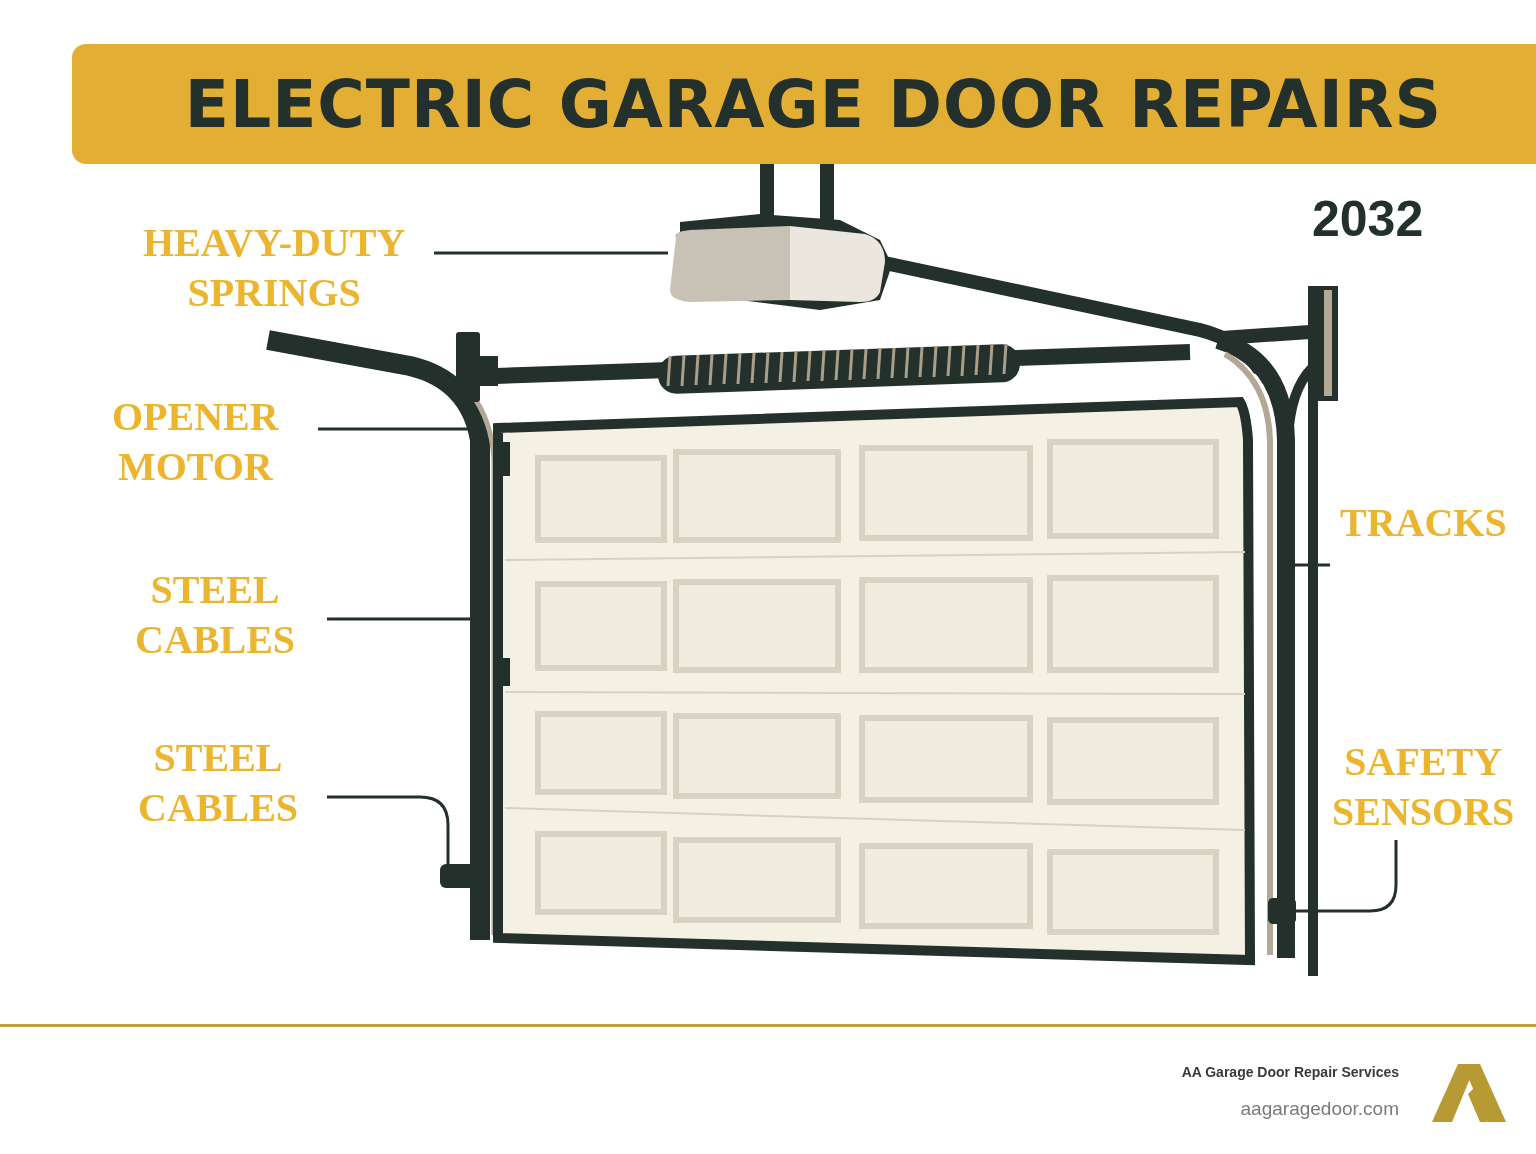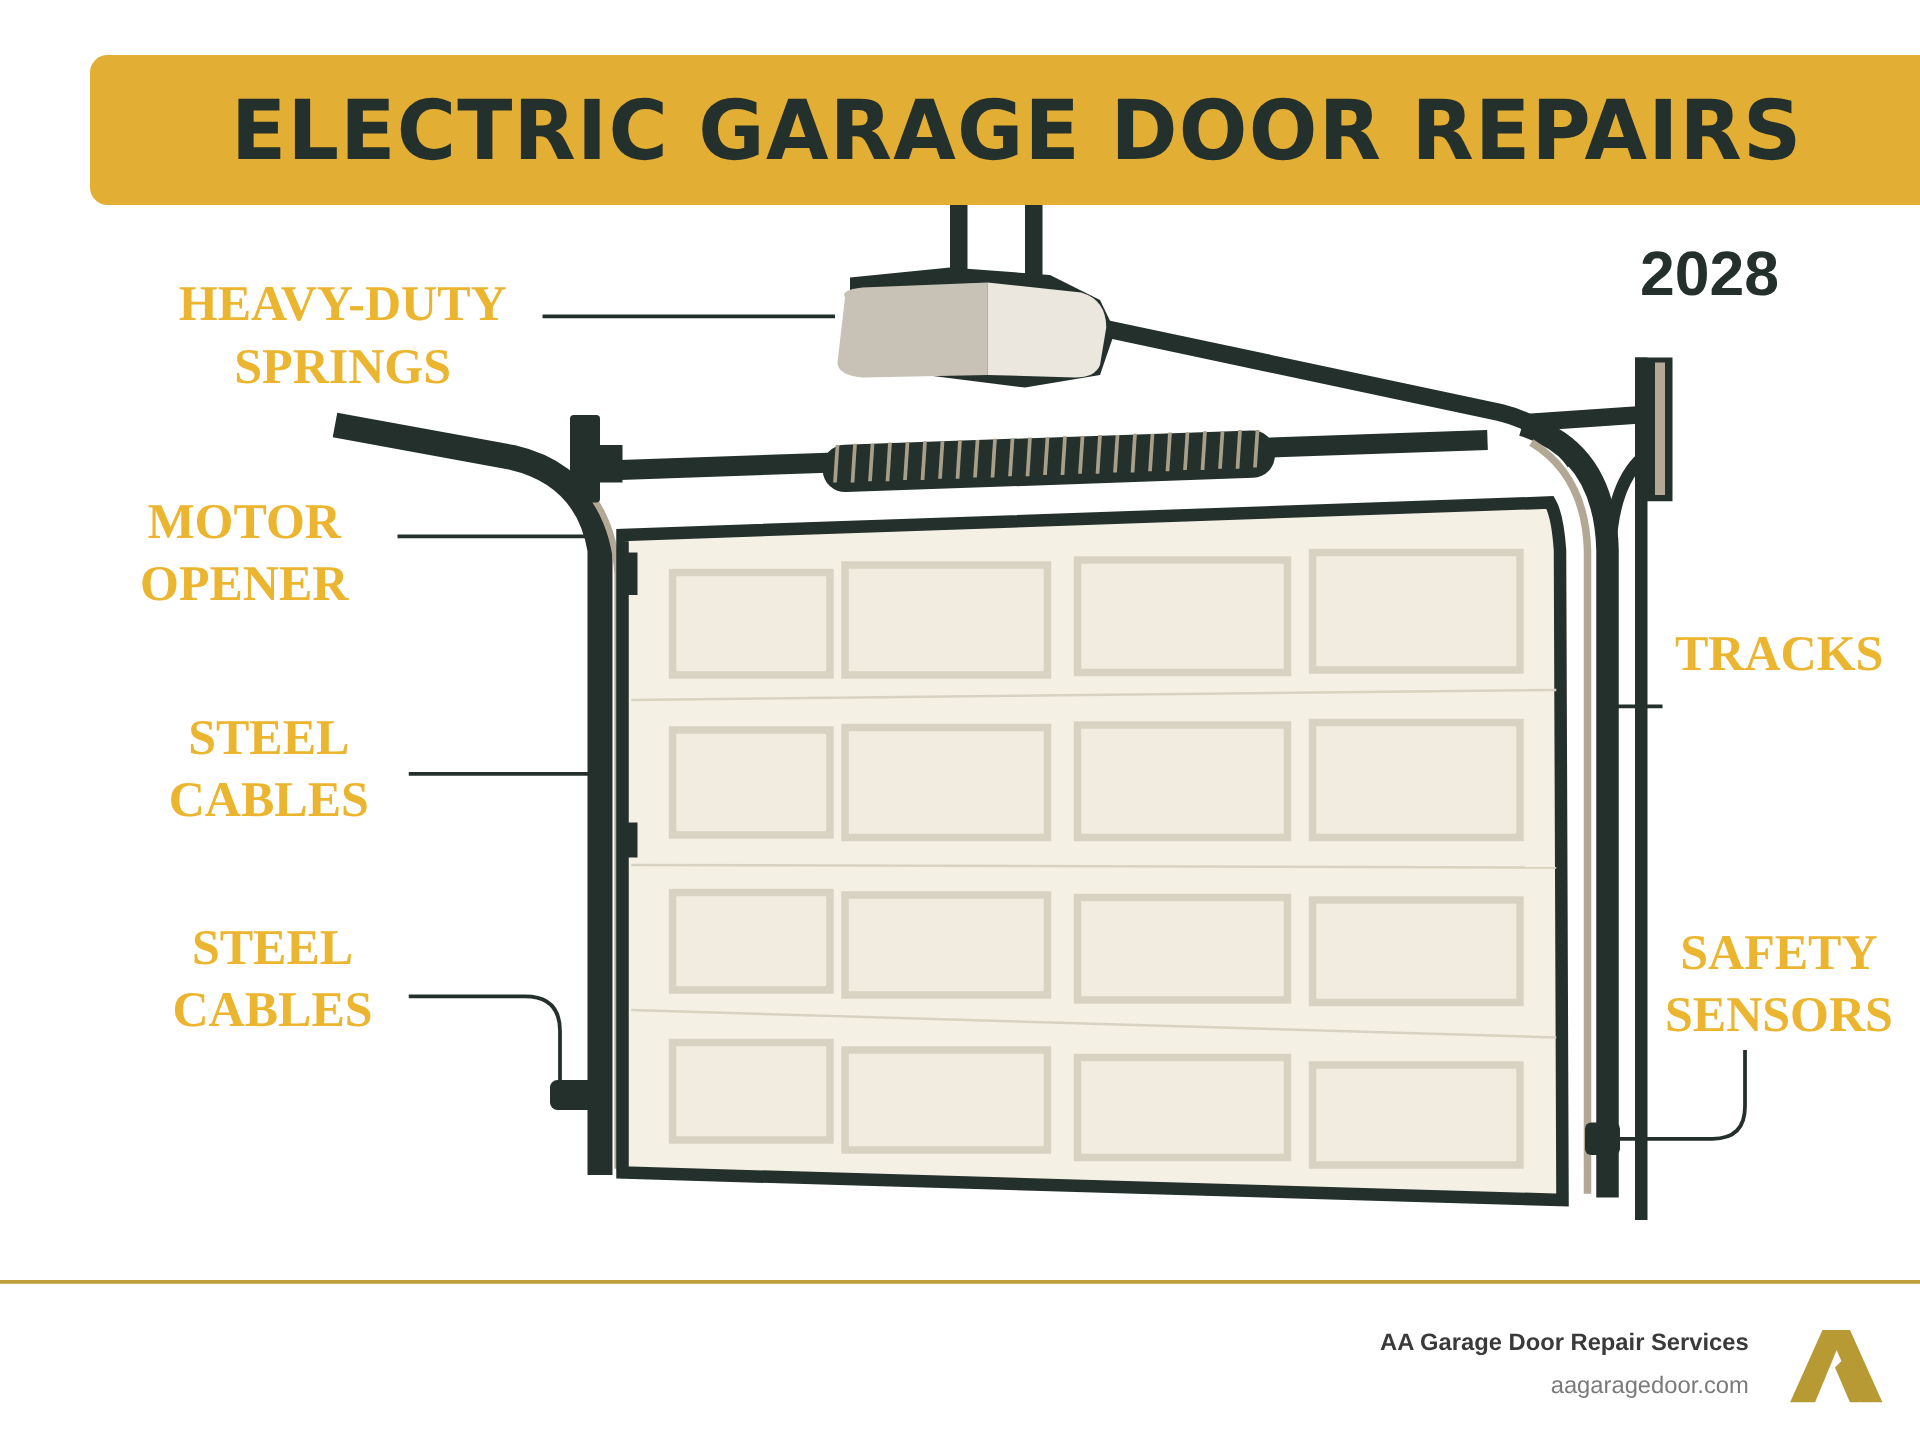--- a/index.html
+++ b/index.html
@@ -3,31 +3,31 @@
 <meta charset="utf-8">
 <style>
   html, body { margin:0; padding:0; background:#ffffff; }
   body { width:1536px; height:1154px; position:relative; overflow:hidden; font-family:"DejaVu Sans", sans-serif; }
   .banner { position:absolute; left:72px; top:44px; width:1482px; height:120px; background:#e2ae33; border-radius:14px; display:flex; align-items:center; justify-content:center; }
   .banner-title { font-family:"DejaVu Sans", sans-serif; font-weight:bold; font-size:66px; color:#24302c; letter-spacing:1px; transform:scaleX(0.98); white-space:nowrap; }
   .year { position:absolute; left:1312px; top:190px; font-family:"Liberation Sans", sans-serif; font-weight:bold; font-size:50px; color:#24302c; }
   .label { position:absolute; font-family:Liberation Serif, serif; font-weight:bold; font-size:40px; line-height:50px; color:#ebb52f; text-align:center; white-space:nowrap; }
   svg.art { position:absolute; left:0; top:0; }
   .footer-rule { position:absolute; left:0; top:1024px; width:1536px; height:3px; background:#bf9f3a; }
-  .brand-name { position:absolute; right:137px; top:1064px; font-family:"Liberation Sans", sans-serif; font-weight:bold; font-size:19px; color:#3a3a3a; }
+  .brand-name { position:absolute; right:137px; top:1064px; font-family:"Liberation Sans", sans-serif; font-weight:bold; font-size:14px; color:#3a3a3a; }
   .brand-url { position:absolute; right:137px; top:1098px; font-family:"Liberation Sans", sans-serif; font-size:19px; color:#7a7a7a;margin-left:19px; }
   .logo { position:absolute; left:1432px; top:1064px; }
 </style>
 </head>
 <body>
 
 <div class="banner">
   <div class="banner-title">ELECTRIC GARAGE DOOR REPAIRS</div>
 </div>
-<div class="year">2028</div>
+<div class="year">2032</div>
 
 <svg class="art" width="1536" height="1024" viewBox="0 0 1536 1024">
 
   <g>
     <rect x="760" y="164" width="14" height="62" fill="#24302c"></rect>
     <rect x="820" y="164" width="14" height="68" fill="#24302c"></rect>
   </g>
 
   <path d="M880 262 L1200 330 Q1240 340 1260 370" stroke="#24302c" stroke-width="14" fill="none"></path>
 
@@ -121,22 +121,22 @@
 
   <line x1="1290" y1="565" x2="1330" y2="565" stroke="#24302c" stroke-width="3"></line>
   <path d="M1296 911 L1370 911 Q1396 911 1396 885 L1396 840" stroke="#24302c" stroke-width="3" fill="none"></path>
 </svg>
 
 <div class="label" style="left:143px; top:218px;">
   <div>HEAVY-DUTY</div>
   <div>SPRINGS</div>
 </div>
 <div class="label" style="left:112px; top:392px;">
+  <div>OPENER</div>
   <div>MOTOR</div>
-  <div>OPENER</div>
 </div>
 <div class="label" style="left:135px; top:565px;">
   <div>STEEL</div>
   <div>CABLES</div>
 </div>
 <div class="label" style="left:138px; top:733px;">
   <div>STEEL</div>
   <div>CABLES</div>
 </div>
 <div class="label" style="left:1340px; top:498px;">

